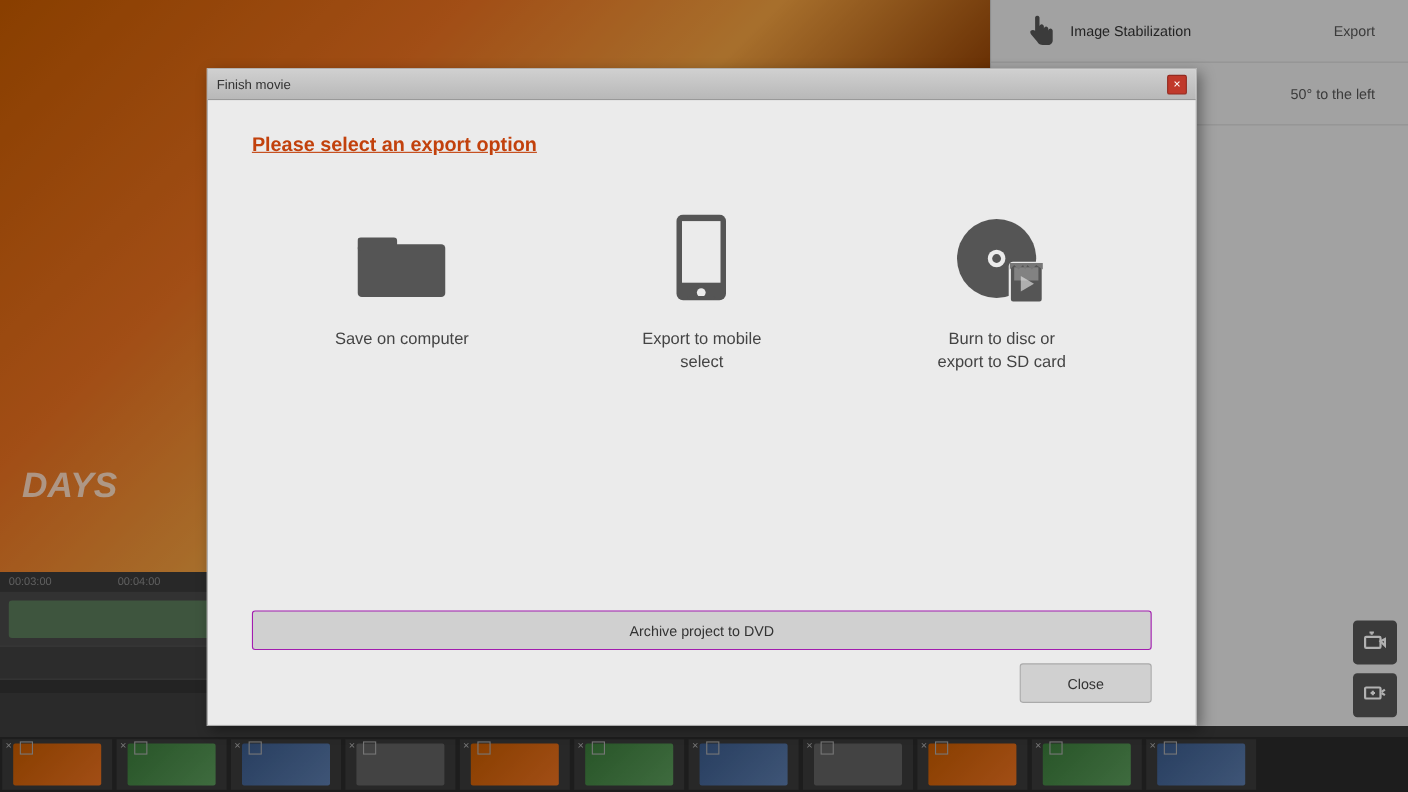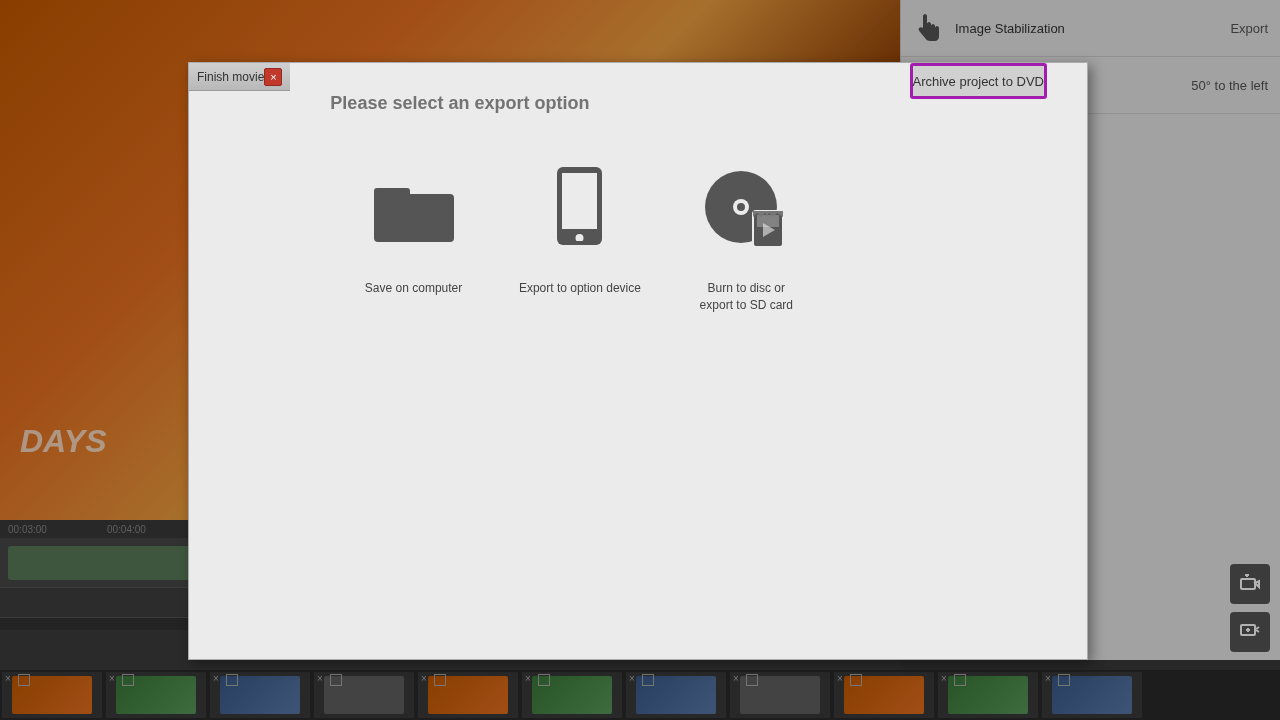--- a/index.html
+++ b/index.html
@@ -45,21 +45,21 @@
       position: absolute;
       top: 0; right: 0;
       width: 380px;
       height: 660px;
       background: #e8e8e8;
       border-left: 1px solid #ccc;
     }
     .right-panel-item {
       display: flex;
       align-items: center;
-      padding: 12px 12px;
+      padding: 12px 30px;
       border-bottom: 1px solid #d0d0d0;
       font-size: 13px;
       color: #333;
     }
     .right-panel-item .item-icon {
       width: 32px;
       height: 32px;
       margin-right: 10px;
       display: flex;
       align-items: center;
@@ -219,21 +219,21 @@
       position: absolute;
       top: 62px;
       left: 188px;
       width: 900px;
       height: 598px;
       background: #ebebeb;
       border: 1px solid #aaa;
       box-shadow: 4px 4px 12px rgba(0,0,0,0.4);
       z-index: 101;
       display: flex;
-      flex-direction: row;
+      flex-direction: column;
     }
     .dialog-titlebar {
       height: 28px;
       background: linear-gradient(to bottom, #d0d0d0, #b8b8b8);
       border-bottom: 1px solid #999;
       display: flex;
       align-items: center;
       padding: 0 8px;
       justify-content: space-between;
     }
@@ -257,22 +257,23 @@
 
     .dialog-body {
       flex: 1;
       display: flex;
       flex-direction: column;
       padding: 30px 40px 20px 40px;
     }
     .dialog-heading {
       font-size: 18px;
       font-weight: bold;
-      color: #737373;
+      color: #c2410c;
       margin-bottom: 40px;
+      text-decoration: underline;
     }
 
     
     .export-options {
       display: flex;
       justify-content: space-around;
       align-items: flex-start;
       flex: 1;
     }
     .export-option {
@@ -287,42 +288,41 @@
     }
     .export-icon {
       width: 90px;
       height: 90px;
       display: flex;
       align-items: center;
       justify-content: center;
       margin-bottom: 16px;
     }
     .export-label {
-      font-size: 12px;
+      font-size: 15px;
       color: #444;
       text-align: center;
       line-height: 1.4;
-      margin-top: 10px;
     }
 
     
     svg { display: block; }
 
     
     .dialog-footer-top {
       display: flex;
       gap: 8px;
       padding: 0 40px;
       margin-bottom: 12px;
     }
     .archive-btn {
       flex: 1;
       height: 36px;
       background: #d0d0d0;
-      border: 3px solid #a21caf;
+      border: 1px solid #a21caf;
       color: #333;
       font-size: 13px;
       cursor: pointer;
       border-radius: 3px;
     }
 
     .dialog-footer-bottom {
       display: flex;
       justify-content: flex-end;
       padding: 0 40px 20px 40px;
@@ -517,21 +517,21 @@
 
       <div class="export-option">
         <div class="export-icon">
           <svg width="55" height="85" viewBox="0 0 55 85" fill="#555">
             <rect x="5" y="0" width="45" height="78" rx="6"></rect>
             <rect x="10" y="6" width="35" height="56" fill="#ebebeb"></rect>
             <circle cx="27.5" cy="71" r="4" fill="#ebebeb"></circle>
             <rect x="15" y="74" width="25" height="3" rx="2" fill="#555"></rect>
           </svg>
         </div>
-        <span class="export-label">Export to option device</span>
+        <span class="export-label">Export to mobile select</span>
       </div>
 
       <div class="export-option">
         <div class="export-icon">
           <svg width="90" height="80" viewBox="0 0 90 80" fill="#555">
 
             <circle cx="40" cy="38" r="36" fill="#555"></circle>
             <circle cx="40" cy="38" r="8" fill="#ebebeb"></circle>
             <circle cx="40" cy="38" r="4" fill="#555"></circle>
 
@@ -546,13 +546,16 @@
 export to SD card</span>
       </div>
 
     </div>
   </div>
 
   <div class="dialog-footer-top">
     <button class="archive-btn">Archive project to DVD</button>
   </div>
 
+  <div class="dialog-footer-bottom">
+    <button class="close-btn">Close</button>
+  </div>
 </div>
 
 </body></html>

